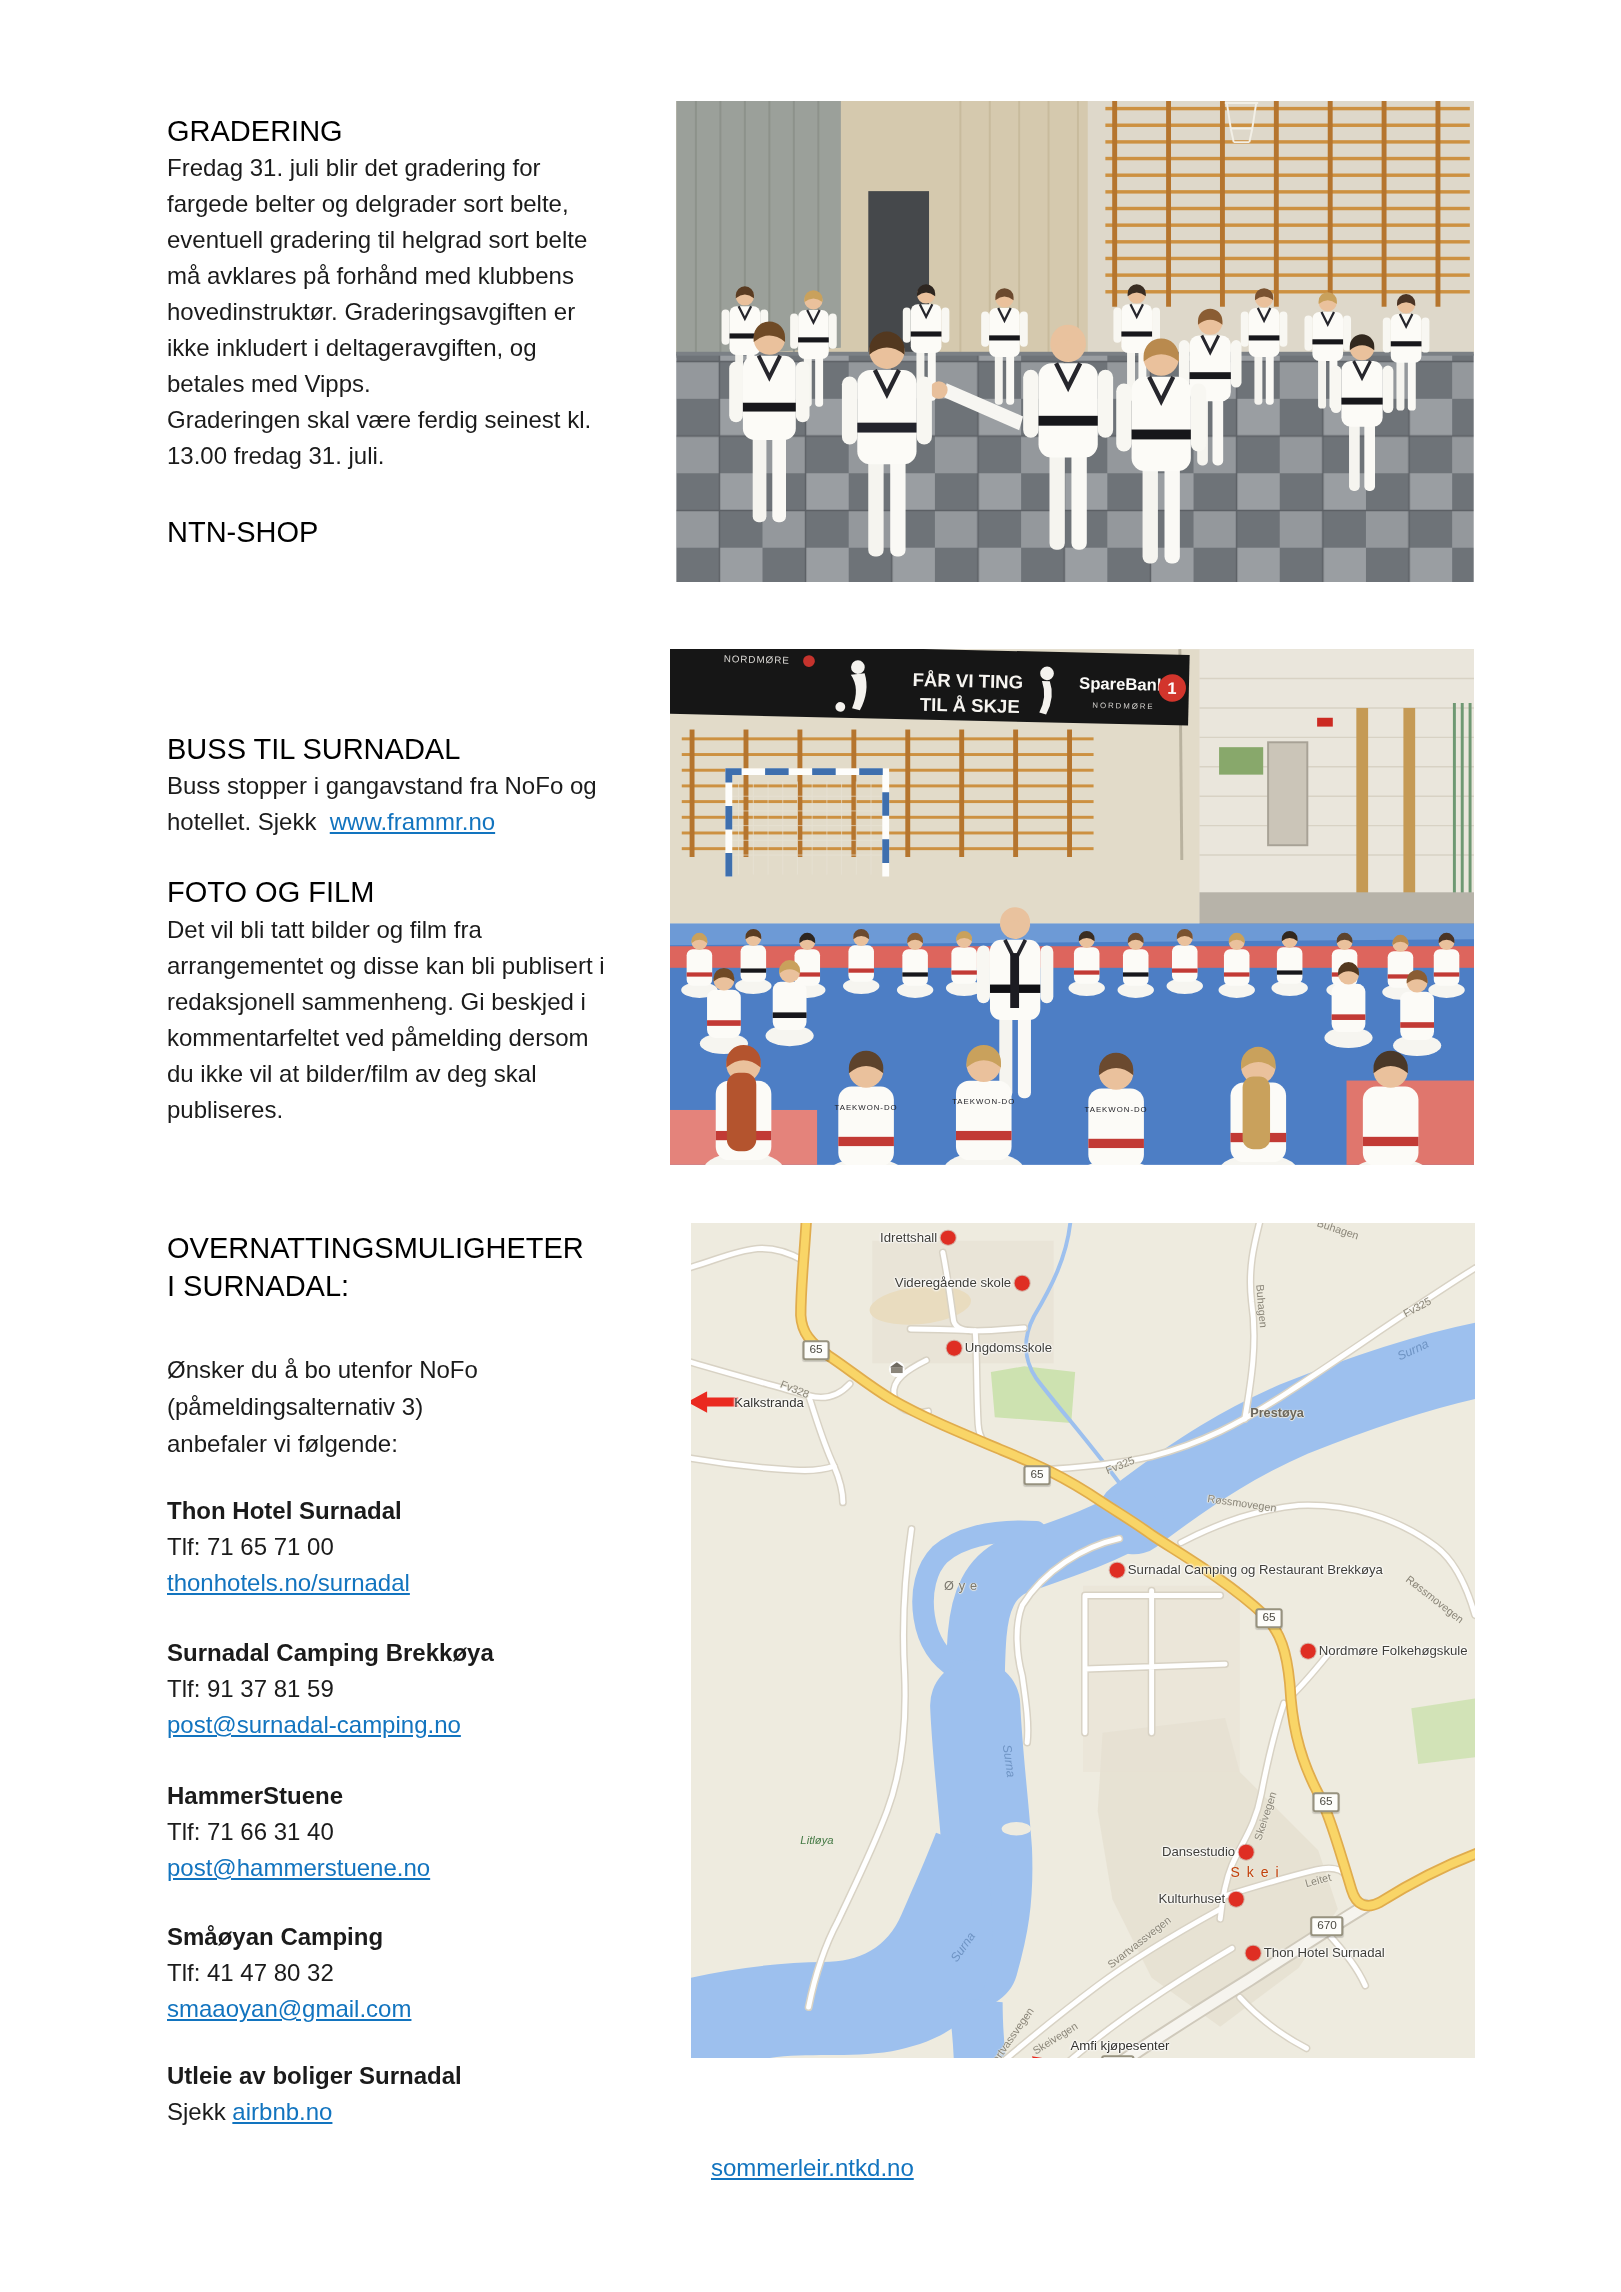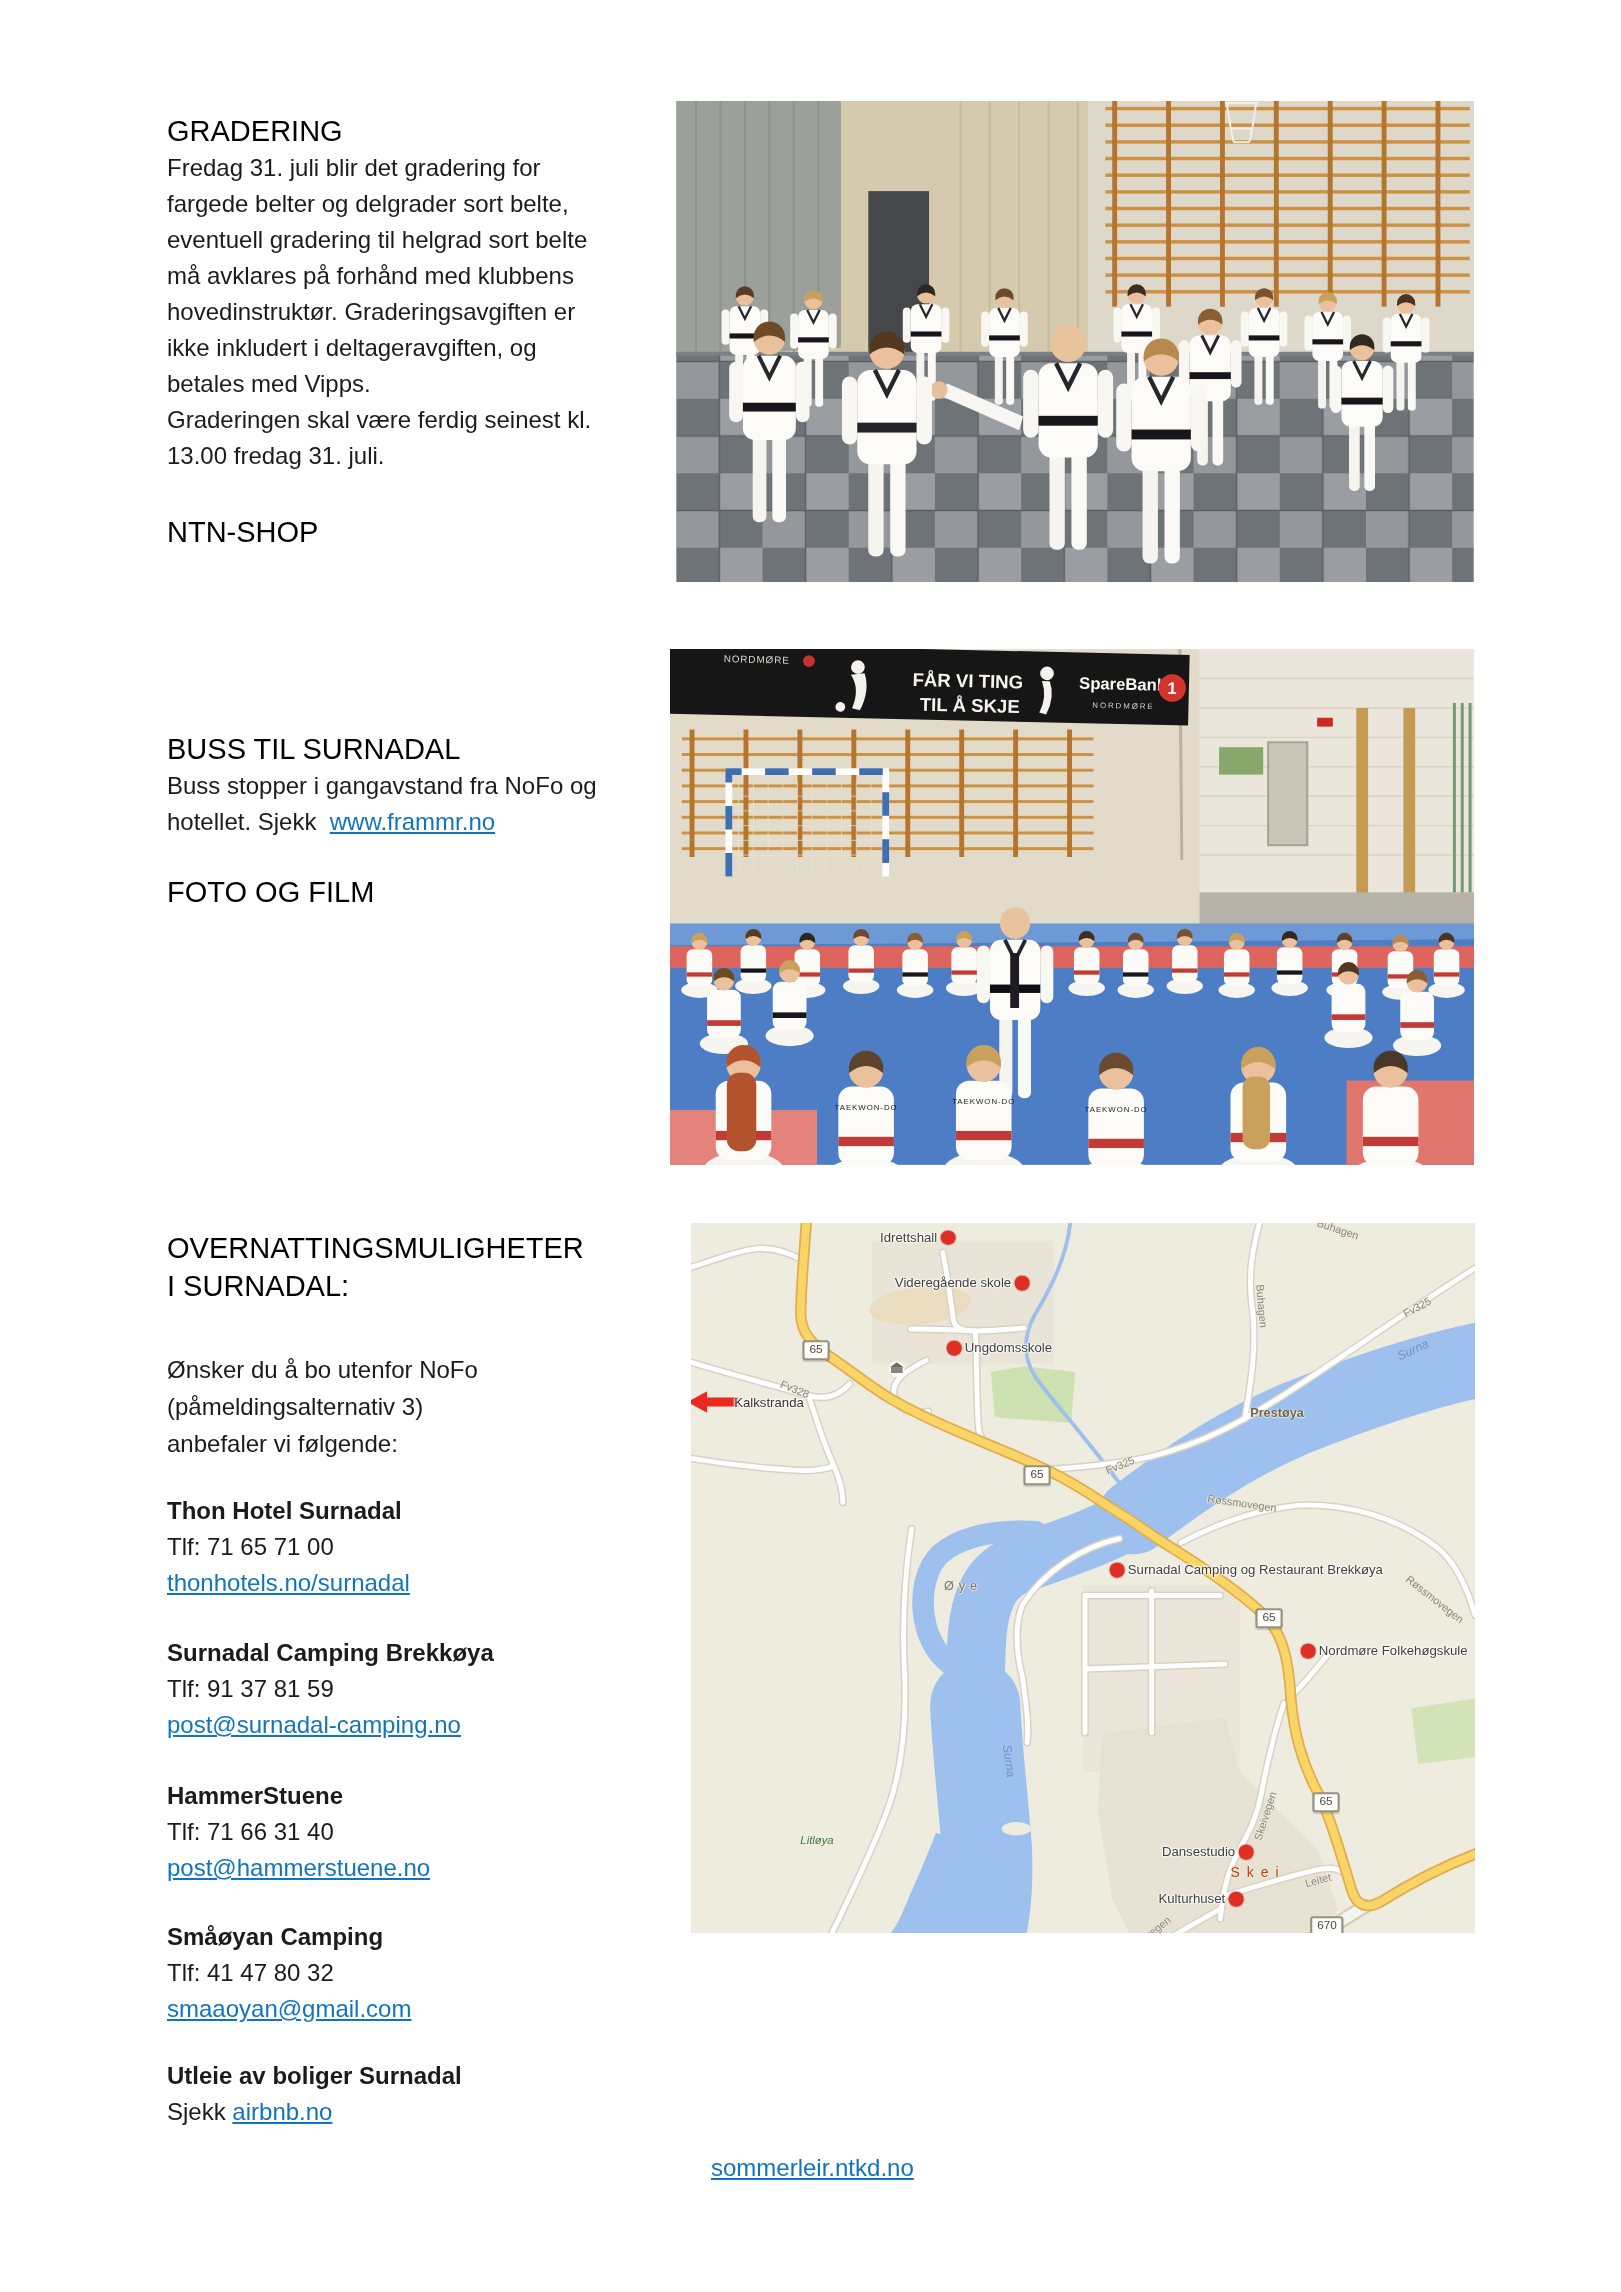--- a/index.html
+++ b/index.html
@@ -12,21 +12,21 @@
   p.intro{font-size:24px;line-height:37px;margin:0;white-space:pre;}
   a.lnk{color:#1274bf;text-decoration:underline;cursor:pointer;}
   .entry{position:absolute;left:167px;font-size:24px;line-height:36px;white-space:pre;}
   .entry .name{font-weight:700;}
   #footer-link{position:absolute;left:711px;top:2154px;font-size:24px;}
   
   .photo{position:absolute;display:block;}
   #photo1{left:676px;top:101px;width:798px;height:481px;}
   #photo2{left:670px;top:649px;width:804px;height:516px;}
   
-  #map{position:absolute;left:691px;top:1223px;width:784px;height:710px;overflow:hidden;background:#eeebdf;}
+  #map{position:absolute;left:691px;top:1223px;width:784px;height:835px;overflow:hidden;background:#eeebdf;}
   #map svg{position:absolute;left:0;top:0;}
   #map-ov{position:absolute;left:0;top:0;width:784px;height:894px;}
   .dot{position:absolute;width:14.7px;height:14.7px;border-radius:50%;background:#df2e23;
        transform:translate(-50%,-50%);box-shadow:0 0 0 1px rgba(150,20,10,.25);}
   .mlabel{position:absolute;font-size:13.2px;color:#3f3e39;white-space:nowrap;
        transform:translate(10.8px,-55%);
        text-shadow:1px 0 2px #fff,-1px 0 2px #fff,0 1px 2px #fff,0 -1px 2px #fff;}
   .mlabel.left{transform:translate(-10.8px,-55%) translateX(-100%);}
   .shield{position:absolute;transform:translate(-50%,-50%);background:#fdfdfa;border:2px solid #97927f;
        border-radius:2.9px;font-size:11.8px;color:#4c4a42;padding:1px 4.9px;line-height:13.7px;
@@ -59,20 +59,26 @@
 Graderingen skal være ferdig seinest kl.
 13.00 fredag 31. juli.</p>
 
   <h2 class="sec blk" style="top:513px">NTN-SHOP</h2>
 
   <h2 class="sec blk" style="top:730px">BUSS TIL SURNADAL</h2>
   <p class="body blk" style="top:768px"><span>Buss stopper i gangavstand fra NoFo og
 hotellet. Sjekk  </span><a class="lnk">www.frammr.no</a></p>
 
   <h2 class="sec blk" style="top:873px">FOTO OG FILM</h2>
+  <p class="body blk" style="top:912px">Det vil bli tatt bilder og film fra
+arrangementet og disse kan bli publisert i
+redaksjonell sammenheng. Gi beskjed i
+kommentarfeltet ved påmelding dersom
+du ikke vil at bilder/film av deg skal
+publiseres.</p>
 
   <h2 class="sec blk" style="top:1229px">OVERNATTINGSMULIGHETER
 I SURNADAL:</h2>
   <p class="intro blk" style="top:1351px">Ønsker du å bo utenfor NoFo
 (påmeldingsalternativ 3)
 anbefaler vi følgende:</p>
 
   <div class="entry" style="top:1493px"><span class="name">Thon Hotel Surnadal</span><br><span>Tlf: 71 65 71 00</span><br><a class="lnk">thonhotels.no/surnadal</a></div>
 
   <div class="entry" style="top:1635px"><span class="name">Surnadal Camping Brekkøya</span><br><span>Tlf: 91 37 81 59</span><br><a class="lnk">post@surnadal-camping.no</a></div>

